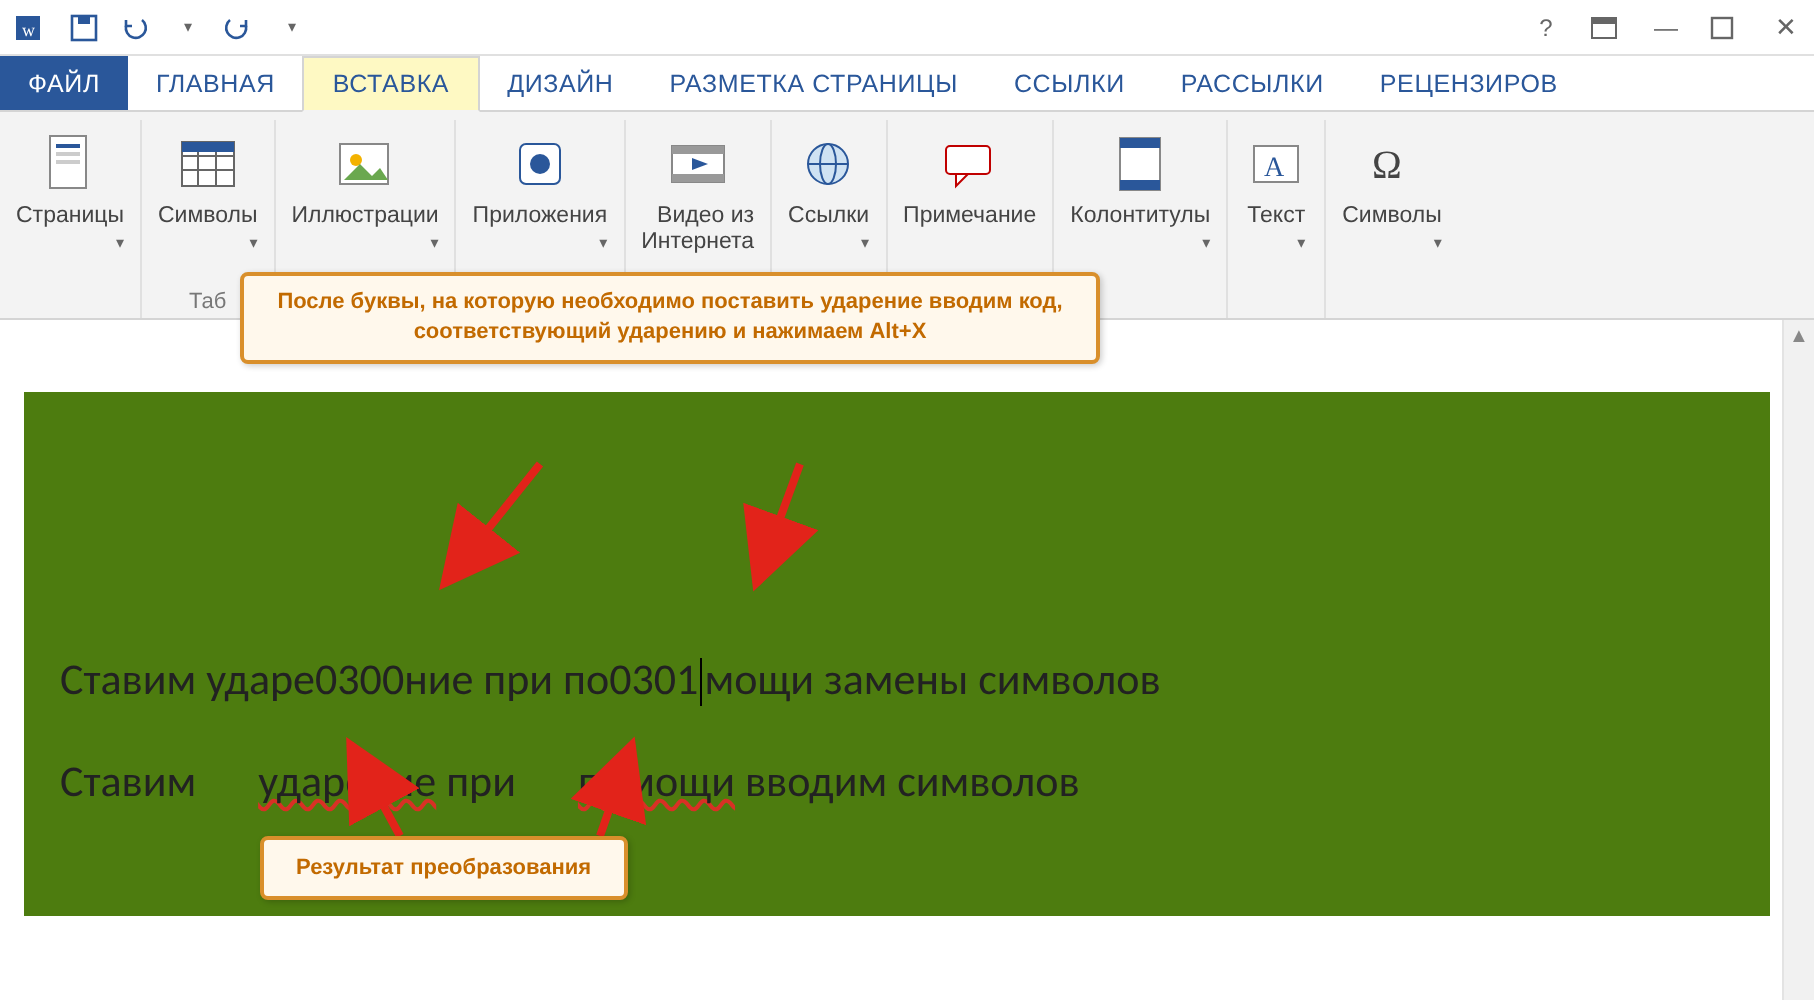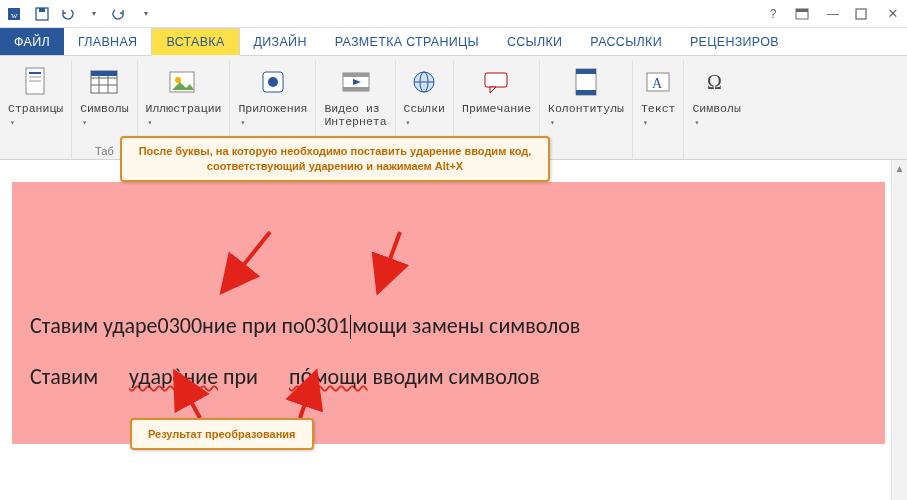--- a/index.html
+++ b/index.html
@@ -64,21 +64,21 @@
     color: #2a579a;
     cursor: pointer;
     letter-spacing: 0.3px;
   }
   .tab.file {
     background: #2a579a;
     color: #fff;
     font-weight: 500;
   }
   .tab.active {
-    background: #fde047;
+    background: #fef9c3;
     border-top: 1px solid #d4d4d4;
     border-left: 1px solid #d4d4d4;
     border-right: 1px solid #d4d4d4;
     border-bottom: 1px solid #f3f3f3;
     margin-bottom: -1px;
   }
 
   
   .ribbon {
     height: 104px;
@@ -99,46 +99,45 @@
     position: relative;
   }
   .rgroup .big-icon {
     width: 32px; height: 32px;
     margin: 4px 0 2px 0;
     display: flex; align-items: center; justify-content: center;
   }
   .rgroup .glabel {
     font-size: 11.5px;
     color: #444;
-    text-align: left;
+    text-align: right;
     line-height: 1.15;
     margin-top: 2px;
-    font-family: Liberation Mono, monospace;
   }
   .rgroup .glabel .drop { font-size: 8px; color: #666; margin-left: 2px; }
   .rgroup .footer {
     position: absolute;
     bottom: 2px;
     font-size: 11px;
     color: #777;
   }
 
   
   .doc-area {
     position: relative;
     background: #fff;
     height: calc(500px - 28px - 28px - 104px);
     overflow: hidden;
   }
   .page {
     position: absolute;
     left: 12px;
-    top: 22px;
+    top: 36px;
     right: 22px;
-    background: #fca5a5;
+    background: #4d7c0f;
     padding: 130px 18px 30px 18px;
   }
   .docline {
     font-family: "Calibri", "Segoe UI", sans-serif;
     font-size: 22px;
     color: #222;
     margin-bottom: 24px;
     white-space: nowrap;
   }
   .cursor {

